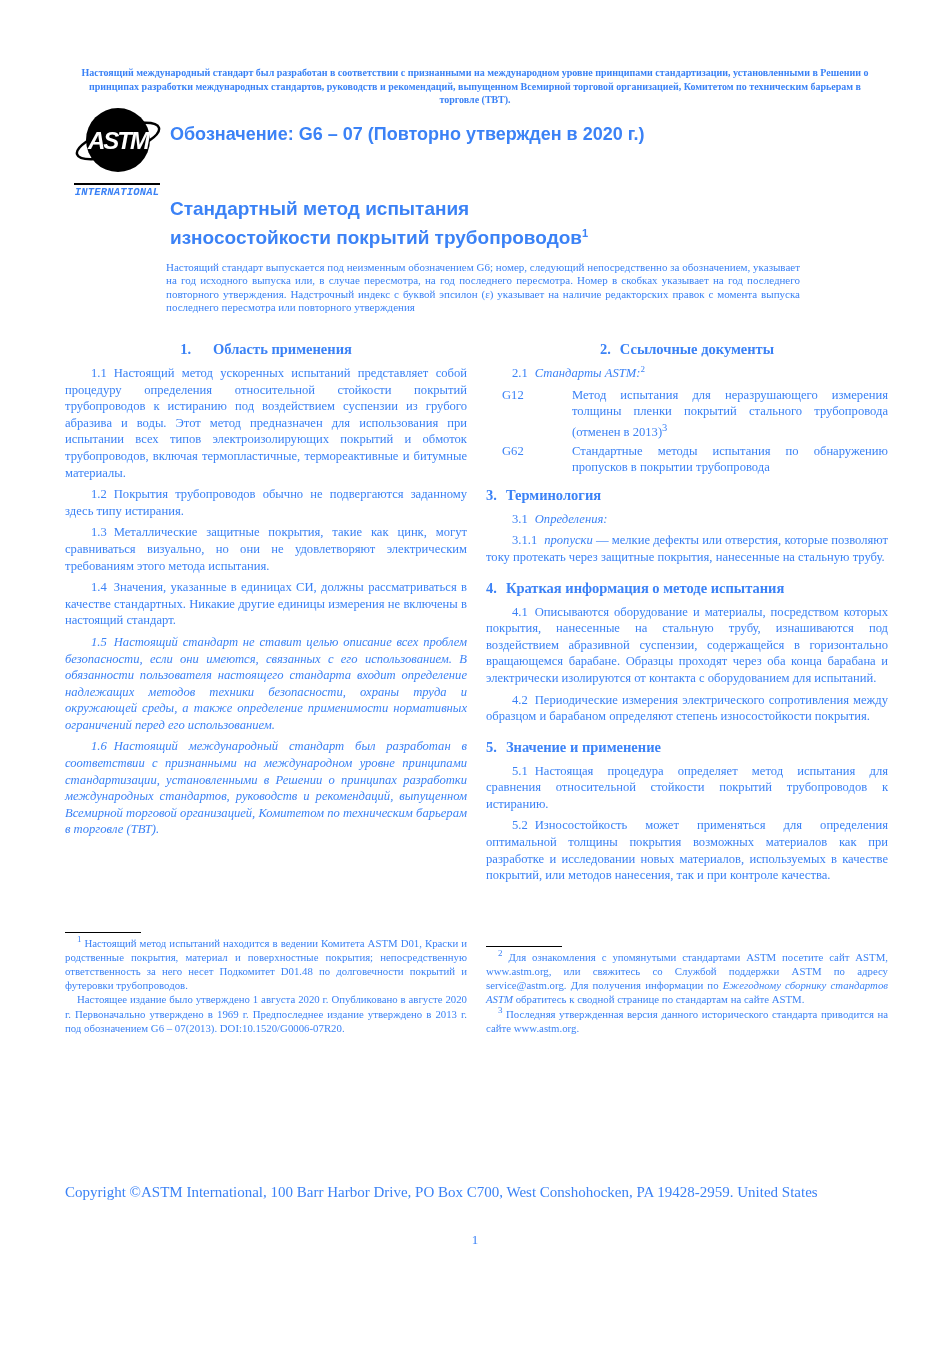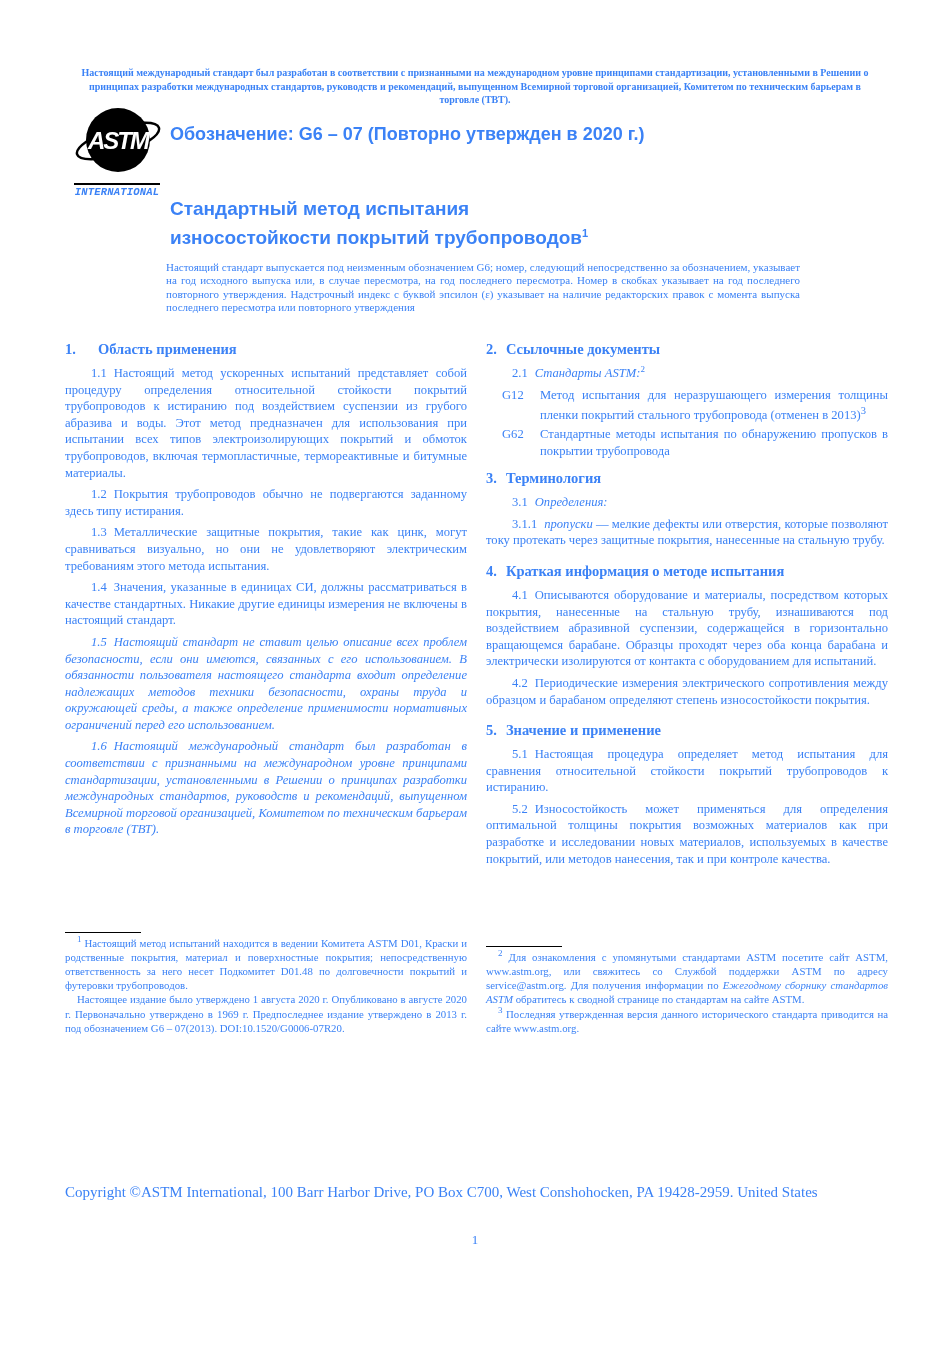--- a/index.html
+++ b/index.html
@@ -36,31 +36,31 @@
     font-size:11px; line-height:13.4px; text-align:justify;
   }
   .columns {
     position:absolute; top:341px; left:65px; width:823px; height:694px;
     display:flex; gap:19px;
   }
   .col { flex:1 1 0; display:flex; flex-direction:column; min-width:0; }
   .sec-head {
     font-size:14.5px; font-weight:bold; margin:9px 0 7px 0;
   }
-  .sec-head.first { margin-top:0; }
+  .sec-head.first { margin-top:0;text-align:center; }
   .sec-num { padding-right:9px; }
   .sec-num.wide { padding-right:22px; }
   .par {
     font-size:12.6px; line-height:16.6px; text-align:justify;
     text-indent:26px; margin-bottom:5px;
   }
   .par .pnum { padding-right:7px; }
   .it { font-style:italic; }
   .par sup, .fn sup { font-size:9px; line-height:0; }
-  .ref { display:flex; padding-left:16px; font-size:12.6px; line-height:16.6px; margin-bottom:2px; }
+  .ref { display:flex; padding-left:16px; font-size:12.6px; line-height:16.6px; margin-bottom:2px;gap:32px; }
   .ref-code { flex:0 0 38px; }
   .ref-text { flex:1 1 auto; text-align:justify; }
   .footnotes { margin-top:auto; }
   .fn-rule { width:76px; border-top:1px solid #000; margin-bottom:3px; }
   .fn {
     font-size:10.8px; line-height:14.2px; text-align:justify;
   }
   .fn.lead { text-indent:12px; }
   .copyright {
     position:absolute; top:1184px; left:65px; width:823px;

